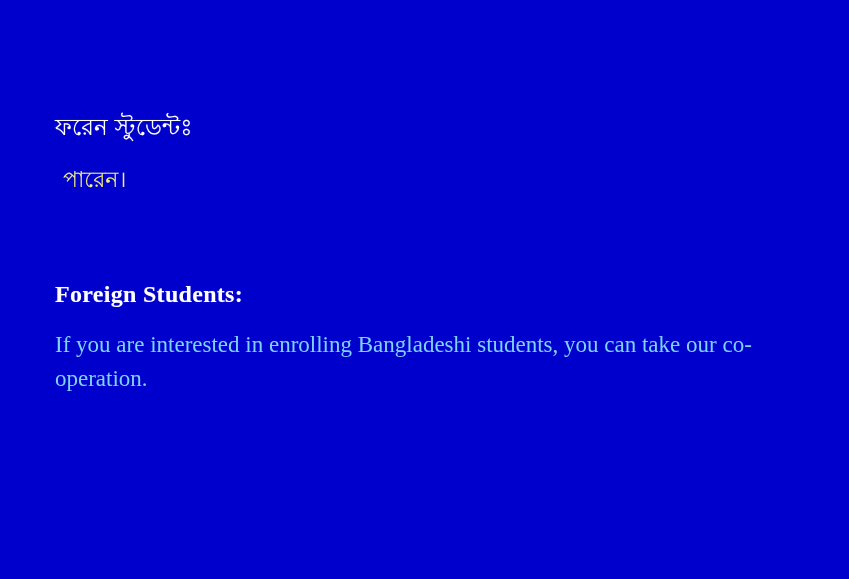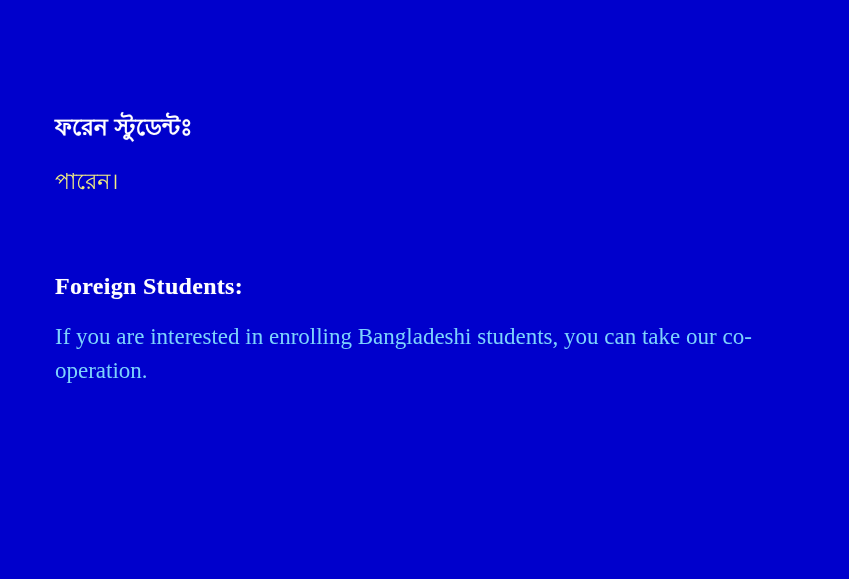--- a/index.html
+++ b/index.html
@@ -20,21 +20,21 @@
     box-sizing: border-box;
   }
   .content-area {
     position: absolute;
     left: 55px;
     top: 112px;
     width: 782px;
   }
   .bn-heading {
     color: #FFFFFF;
-    font-weight: bold;
+    font-weight: normal;
     font-size: 23px;
     line-height: 1.35;
     font-family: "Liberation Sans", "DejaVu Sans", sans-serif;
     letter-spacing: 0.2px;
     margin: 0 0 22px 0;
     text-shadow: 0 0 1px rgba(255,255,255,0.35);
   }
   .bn-body {
     color: #F2EE82;
     font-size: 22px;
@@ -42,22 +42,22 @@
     font-family: "Liberation Sans", "DejaVu Sans", sans-serif;
     text-align: justify;
     text-justify: inter-word;
     margin: 0;
     width: 782px;
   }
   .bn-body-line2 {
     color: #F2EE82;
     font-size: 22px;
     line-height: 1.55;
-    font-family: Liberation Sans, sans-serif;
-    margin: 0;
+    font-family: Liberation Mono, monospace;
+    margin: 8px;
   }
   .gap-block {
     height: 72px;
   }
   .en-heading {
     color: #FFFFFF;
     font-weight: bold;
     font-size: 24px;
     line-height: 1.3;
     font-family: "Liberation Serif", "DejaVu Serif", serif;

